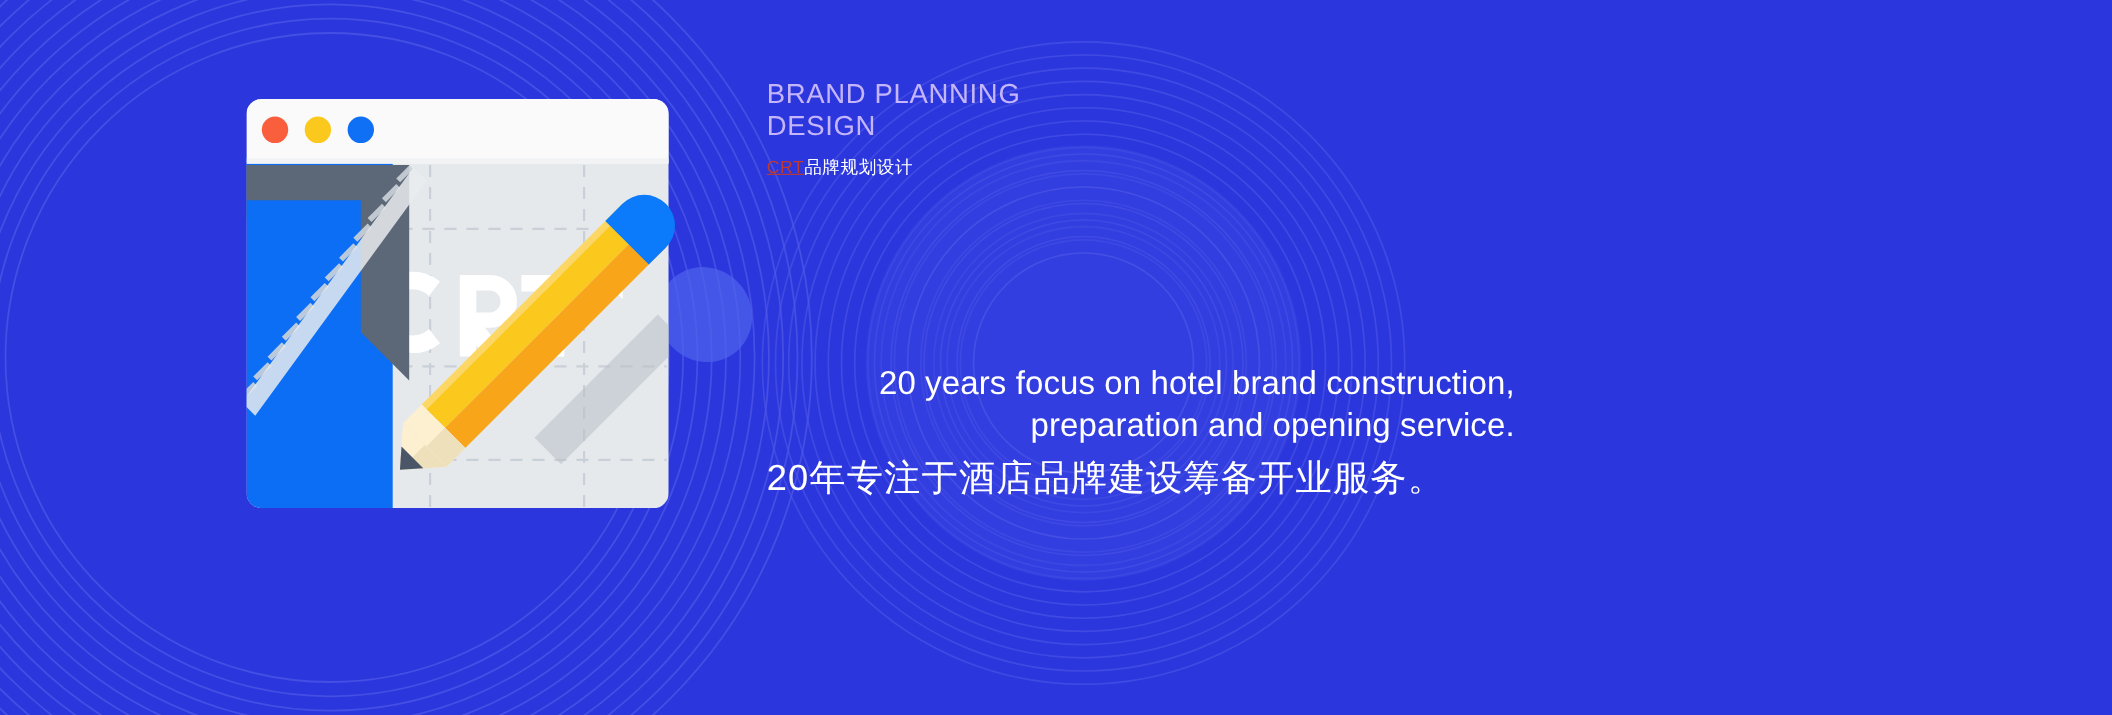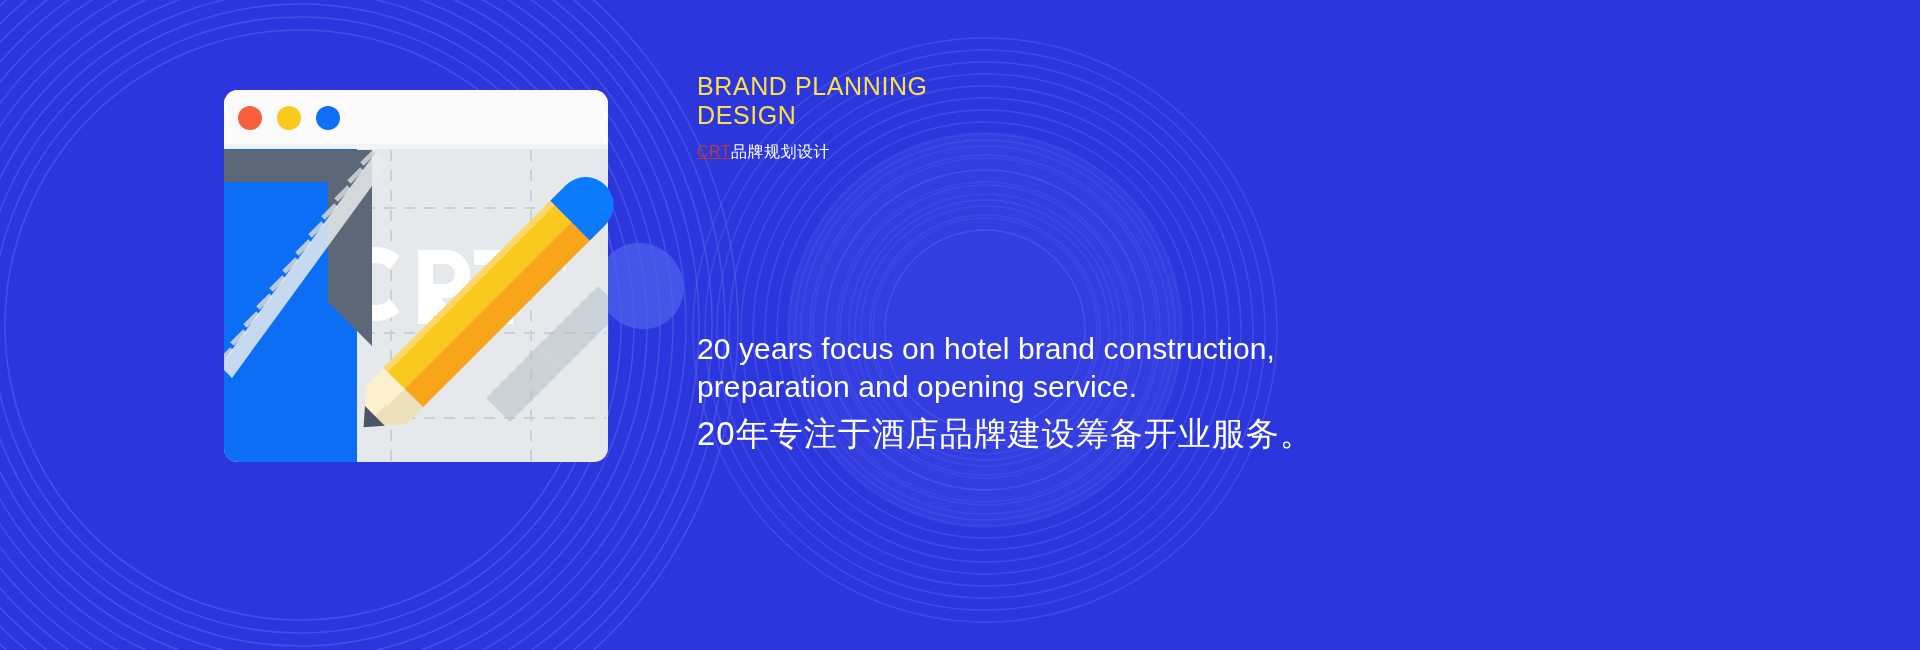--- a/index.html
+++ b/index.html
@@ -16,34 +16,34 @@
 
   
   .illustration{position:absolute;left:186px;top:78px;width:500px;height:400px;}
   .illustration svg{display:block;overflow:visible;}
 
   
   .copy{position:absolute;left:697px;top:0;width:1100px;height:650px;}
 
   .eyebrow{
     position:absolute;top:72px;left:0;width:560px;
-    color:#fde047;font-size:25px;line-height:29px;letter-spacing:.6px;
+    color:#c4b5fd;font-size:25px;line-height:29px;letter-spacing:.6px;
     font-weight:400;white-space:pre-line;
   }
   .eyebrow-cn{
     position:absolute;top:142px;left:0;
     font-size:16px;letter-spacing:.5px;color:#FFFFFF;font-weight:400;
     white-space:nowrap;
   }
   .eyebrow-cn .crt{color:#C0392B;text-decoration:underline;}
 
   .tagline-en{
     position:absolute;top:330px;left:0;width:680px;
     color:#FFFFFF;font-size:30px;line-height:38px;font-weight:400;
-    letter-spacing:.1px;white-space:pre-line;
+    letter-spacing:.1px;white-space:pre-line;text-align:right;
   }
   .tagline-cn{
     position:absolute;top:413px;left:0;
     color:#FFFFFF;font-size:33px;line-height:42px;font-weight:400;
     letter-spacing:1px;white-space:nowrap;
   }
 </style>
 </head>
 <body>
 

